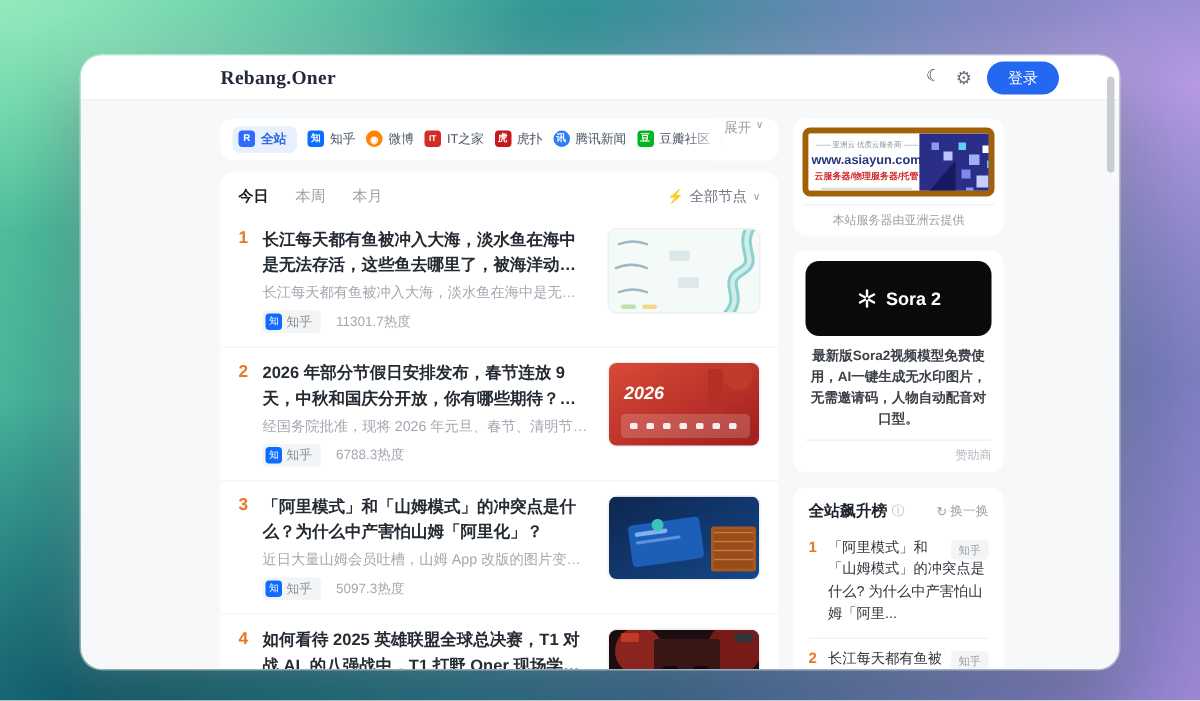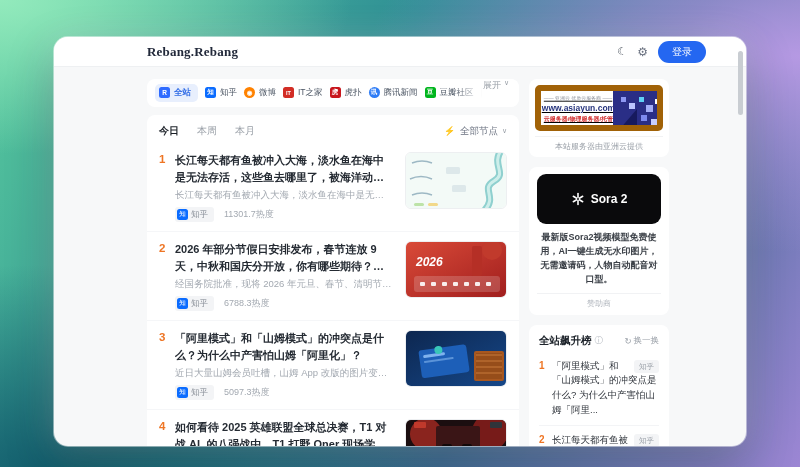--- a/index.html
+++ b/index.html
@@ -62,56 +62,56 @@
   .meta { margin-top:5px; display:flex; align-items:center; }
   .meta:has(.heat:empty) { display:none; }
   .srcpill { display:inline-flex; align-items:center; gap:3px; background:#f3f4f6; border-radius:3px; padding:1.5px 6px 1.5px 2px; cursor:pointer; }
   .srcpill i { font-style:normal; width:11px; height:11px; border-radius:2.5px; background:#0b6cff; color:#fff; font-size:6.5px; display:inline-flex; align-items:center; justify-content:center; }
   .srcpill em { font-style:normal; font-size:8.5px; color:#8a9099; }
   .heat { margin-left:10px; font-size:9px; color:#a3a9b1; }
   .thumb { width:102px; height:57px; border-radius:6px; overflow:hidden; flex:none; margin-left:12px; border:1px solid #edeff1; position:relative; cursor:pointer; }
   .thumb svg { display:block; }
   
   .adcard { padding:6px 6px 5px; }
-  .banner { display:flex; height:46px; border-radius:5px; overflow:hidden; border:6px solid #a16207; cursor:pointer;text-decoration:underline; }
+  .banner { display:flex; height:46px; border-radius:5px; overflow:hidden; border:4px solid #a16207; cursor:pointer; }
   .ad-left { width:62%; background:#fff; padding:4px 2px 3px 5px; display:flex; flex-direction:column; align-items:center; }
   .ad-l1 { font-size:5.5px; color:#8a8f99; transform:scale(.9); white-space:nowrap; }
   .ad-domain { font-size:8.5px; font-weight:700; color:#27357e; margin-top:1px; }
   .ad-l3 { font-size:6px; font-weight:700; color:#d02a2a; margin-top:1.5px; white-space:nowrap; }
   .ad-bars { margin-top:3px; width:90%; }
   .ad-bars i { display:block; height:2.5px; background:#d9dde2; border-radius:2px; margin-bottom:2px; }
   .ad-bars i:last-child { width:80%; margin:0 auto; }
   .ad-right { flex:1; background:#2a2e86; position:relative; }
   .ad-caption { margin-top:5px; border-top:1px solid #f1f2f4; padding-top:4px; text-align:center; font-size:8px; color:#9aa0a8; }
   .soracard { padding:7px 8px 6px; }
   .sora-black { height:50px; background:#0a0a0c; border-radius:9px; display:flex; align-items:center; justify-content:center; gap:6px; cursor:pointer; }
   .sora-title { color:#fff; font-size:12px; font-weight:700; }
   .sora-desc { margin-top:7px; font-size:9px; font-weight:700; color:#3c4148; line-height:1.55; text-align:center; cursor:pointer; }
-  .sora-footer { margin-top:6px; border-top:1px solid #f1f2f4; padding-top:4px; text-align:center; font-size:8px; color:#b3b8bf; }
+  .sora-footer { margin-top:6px; border-top:1px solid #f1f2f4; padding-top:4px; text-align:right; font-size:8px; color:#b3b8bf; }
   .risingcard { padding:9px 10px 4px; }
   .rise-head { display:flex; align-items:center; margin-bottom:4px; }
   .rise-title { font-size:10.5px; font-weight:700; color:#1e242b; }
   .info { font-size:8.5px; color:#b3b8bf; margin-left:3px; cursor:pointer; }
   .refresh { margin-left:auto; display:flex; align-items:center; gap:2px; font-size:8.5px; color:#9aa0a8; cursor:pointer; }
   .rrow { display:flex; padding:7px 0; cursor:pointer; }
   .rrow + .rrow { border-top:1px solid #f3f4f6; }
   .rrank { width:13px; flex:none; font-size:10px; font-weight:700; color:#9aa0a8; padding-top:1px; }
   .rrank.hot { color:#ee7524; }
   .rtext { flex:1; font-size:9.5px; color:#30353c; line-height:1.55; }
   .rbadge { float:right; background:#f3f4f6; color:#9aa0a8; font-size:7.5px; border-radius:3px; padding:1px 5px; margin-left:5px; margin-top:1px; }
   .vscroll { position:absolute; right:3px; top:14px; width:5px; height:64px; background:#c9cdd2; border-radius:3px; cursor:pointer; }
 </style>
 </head>
 <body>
 
 <div class="stage">
   <div class="window">
 
     <header class="hdr">
-      <div class="logo">Rebang.Rebang</div>
+      <div class="logo">Rebang.Oner</div>
       <div class="hdr-actions">
         <span class="hicon">☾</span>
         <span class="hicon gear">⚙</span>
         <button class="login">登录</button>
       </div>
     </header>
 
     <div class="content">
 
       <div class="col-main">

